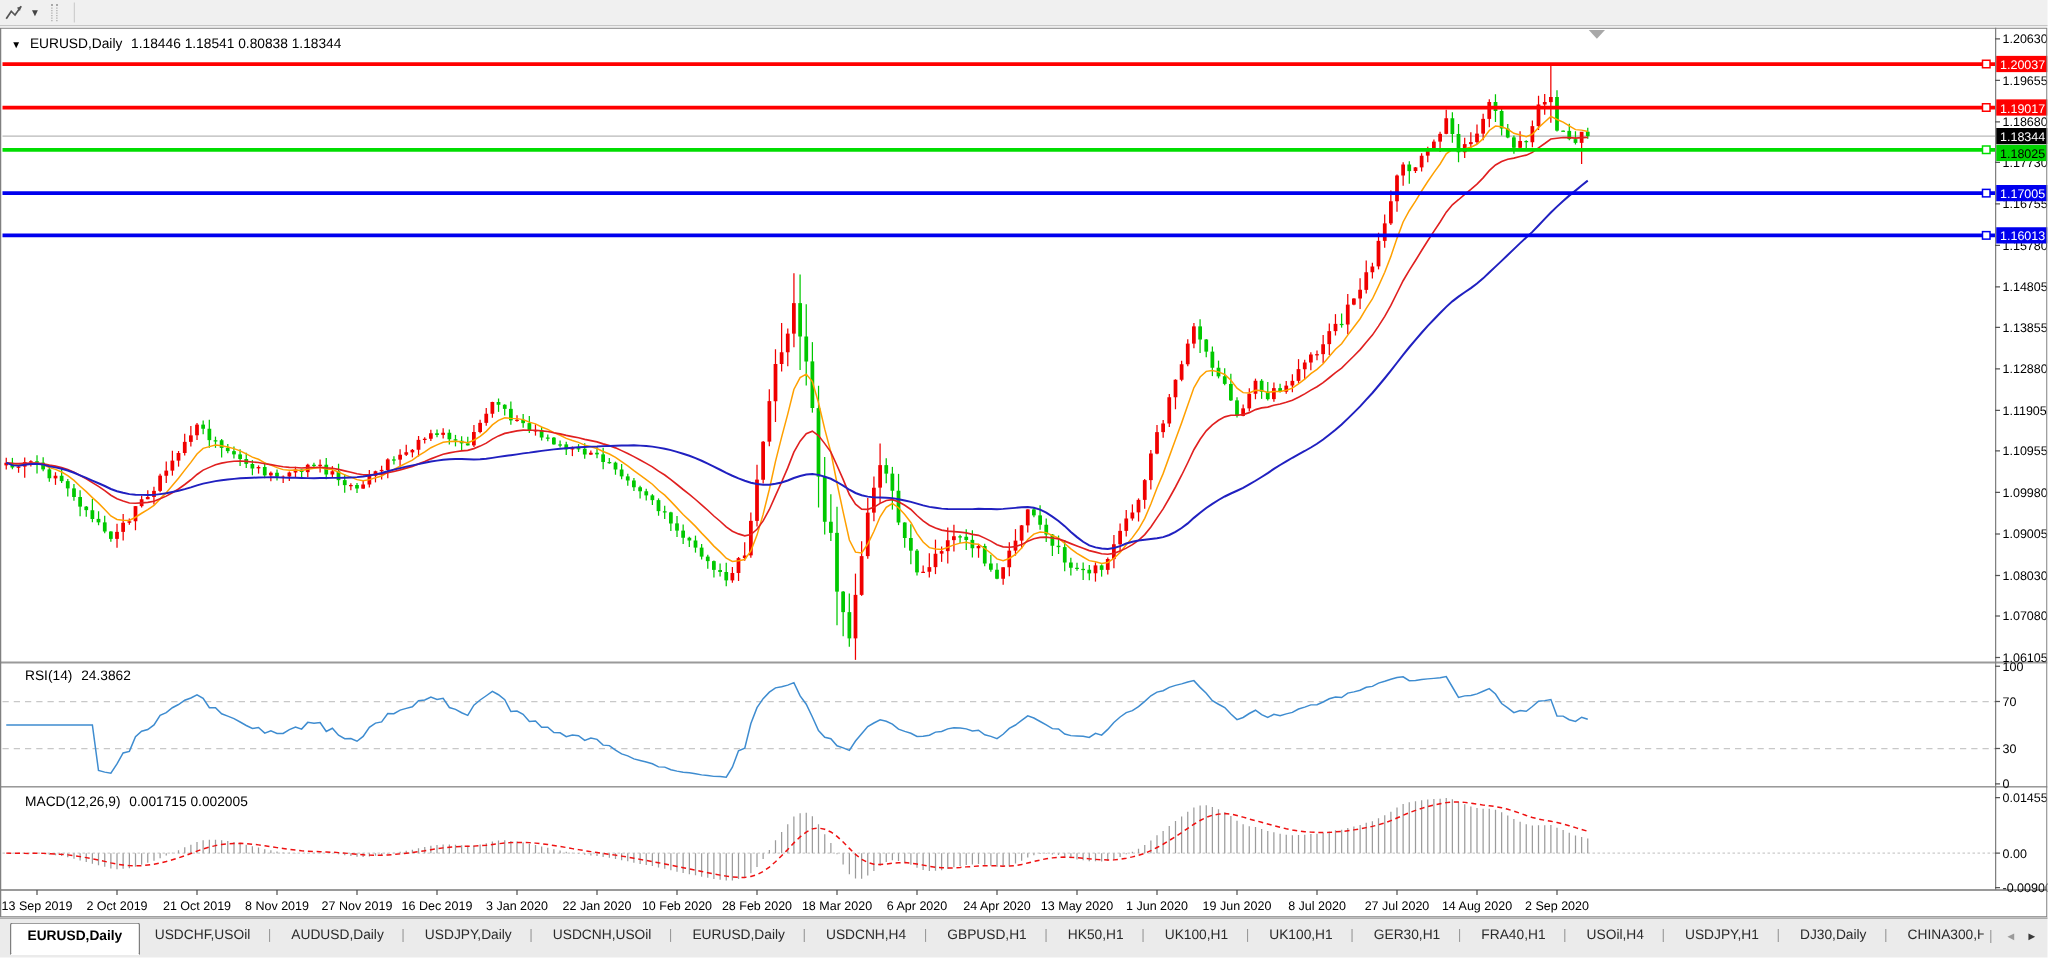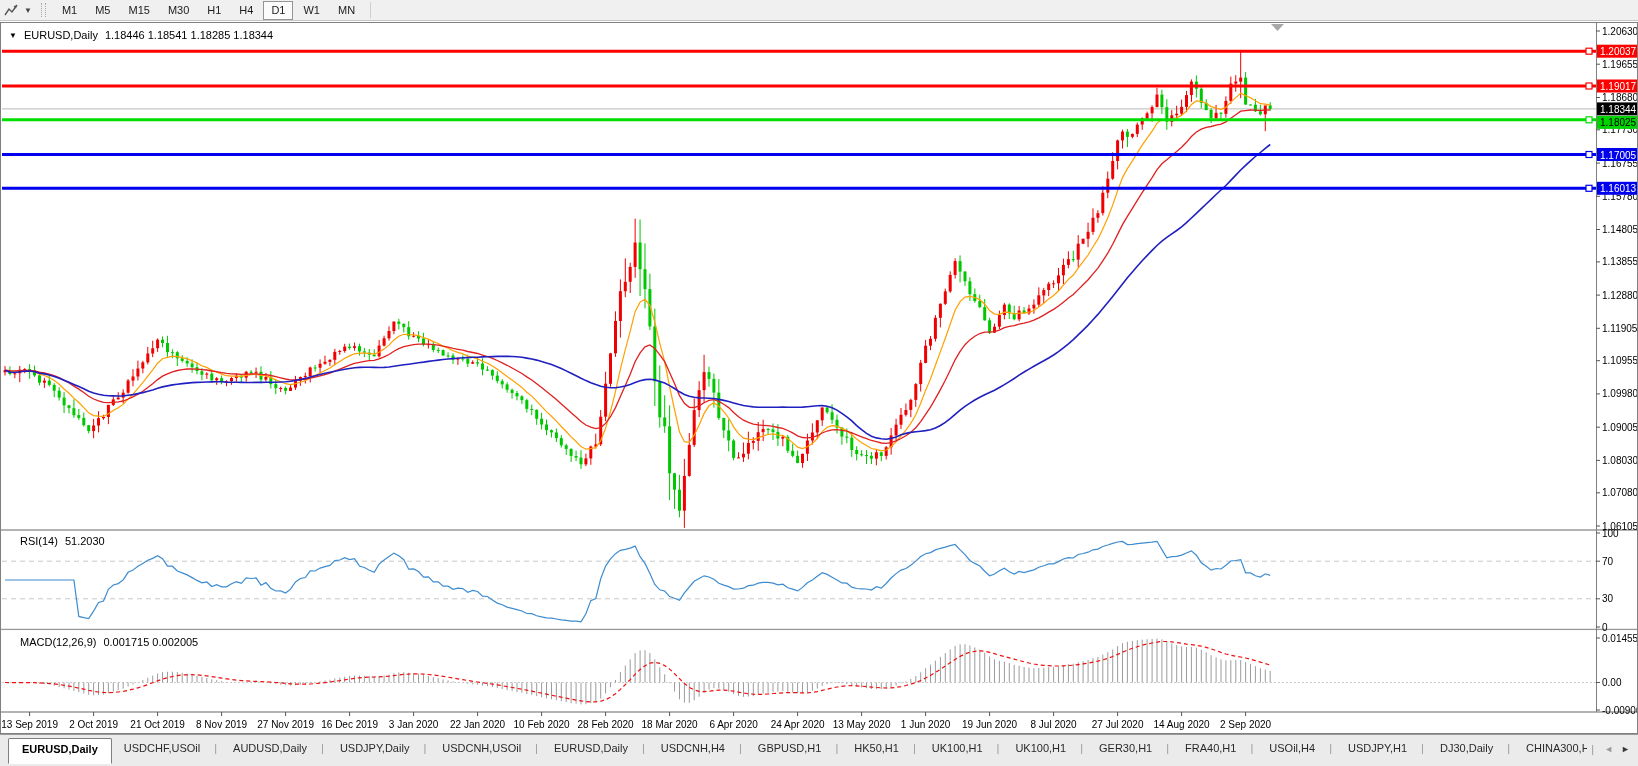--- a/index.html
+++ b/index.html
@@ -60,31 +60,20 @@
 
 <div class="toolbar">
   <span class="tool-icon">
     <svg width="15" height="13" viewBox="0 0 15 13">
       <polyline points="1,11 5,5 8,8 13,1" fill="none" stroke="#555" stroke-width="1.4"></polyline>
       <polygon points="13,1 9.5,2.2 12,4.8" fill="#555"></polygon>
     </svg>
   </span>
   <span class="caret-btn">▼</span>
   <span class="grip"></span>
-  <div id="tf-buttons" class="tf-group">
-      <div class="tf-btn">M1</div>
-      <div class="tf-btn">M5</div>
-      <div class="tf-btn">M15</div>
-      <div class="tf-btn">M30</div>
-      <div class="tf-btn">H1</div>
-      <div class="tf-btn">H4</div>
-      <div class="tf-btn active">D1</div>
-      <div class="tf-btn">W1</div>
-      <div class="tf-btn">MN</div>
-    </div>
   <span class="tb-sep"></span>
 </div>
 
 <svg id="chart" width="1638" height="712" viewBox="0 0 1638 712">
     <rect x="0" y="0" width="1638" height="712" fill="#ffffff"></rect>
     <g>
       <line x1="2" y1="86.90499139414769" x2="1596" y2="86.90499139414769" stroke="#b8b8b8" stroke-width="1"></line>
       <polygon points="1271,2 1284,2 1277.5,9" fill="#a8a8a8"></polygon>
       <g>
         <line x1="5" y1="344.1" x2="5" y2="353.5" stroke="#f00000" stroke-width="1"></line>
@@ -994,26 +983,26 @@
       <text x="1181.6" y="706" font-size="10" fill="#000" text-anchor="middle">14 Aug 2020</text>
       <line x1="1245.6" y1="690" x2="1245.6" y2="694" stroke="#555"></line>
       <text x="1245.6" y="706" font-size="10" fill="#000" text-anchor="middle">2 Sep 2020</text>
       <rect x="0.5" y="0.5" width="1637" height="711" fill="none" stroke="#808080"></rect>
     </g>
   </svg>
 
 <div class="chart-title">
   <span class="caret">▼</span>
   <span>EURUSD,Daily</span>
-  <span>1.18446 1.18541 1.18285 1.18344</span>
+  <span>1.18446 1.18541 0.80838 1.18344</span>
 </div>
 
 <div class="panel-label rsi">
   <span>RSI(14)</span>
-  <span>51.2030</span>
+  <span>24.3862</span>
 </div>
 
 <div class="panel-label macd">
   <span>MACD(12,26,9)</span>
   <span>0.001715 0.002005</span>
 </div>
 
 <div class="tabbar">
   <div id="tabs" class="tabs">
       <span class="tab active">EURUSD,Daily</span>

